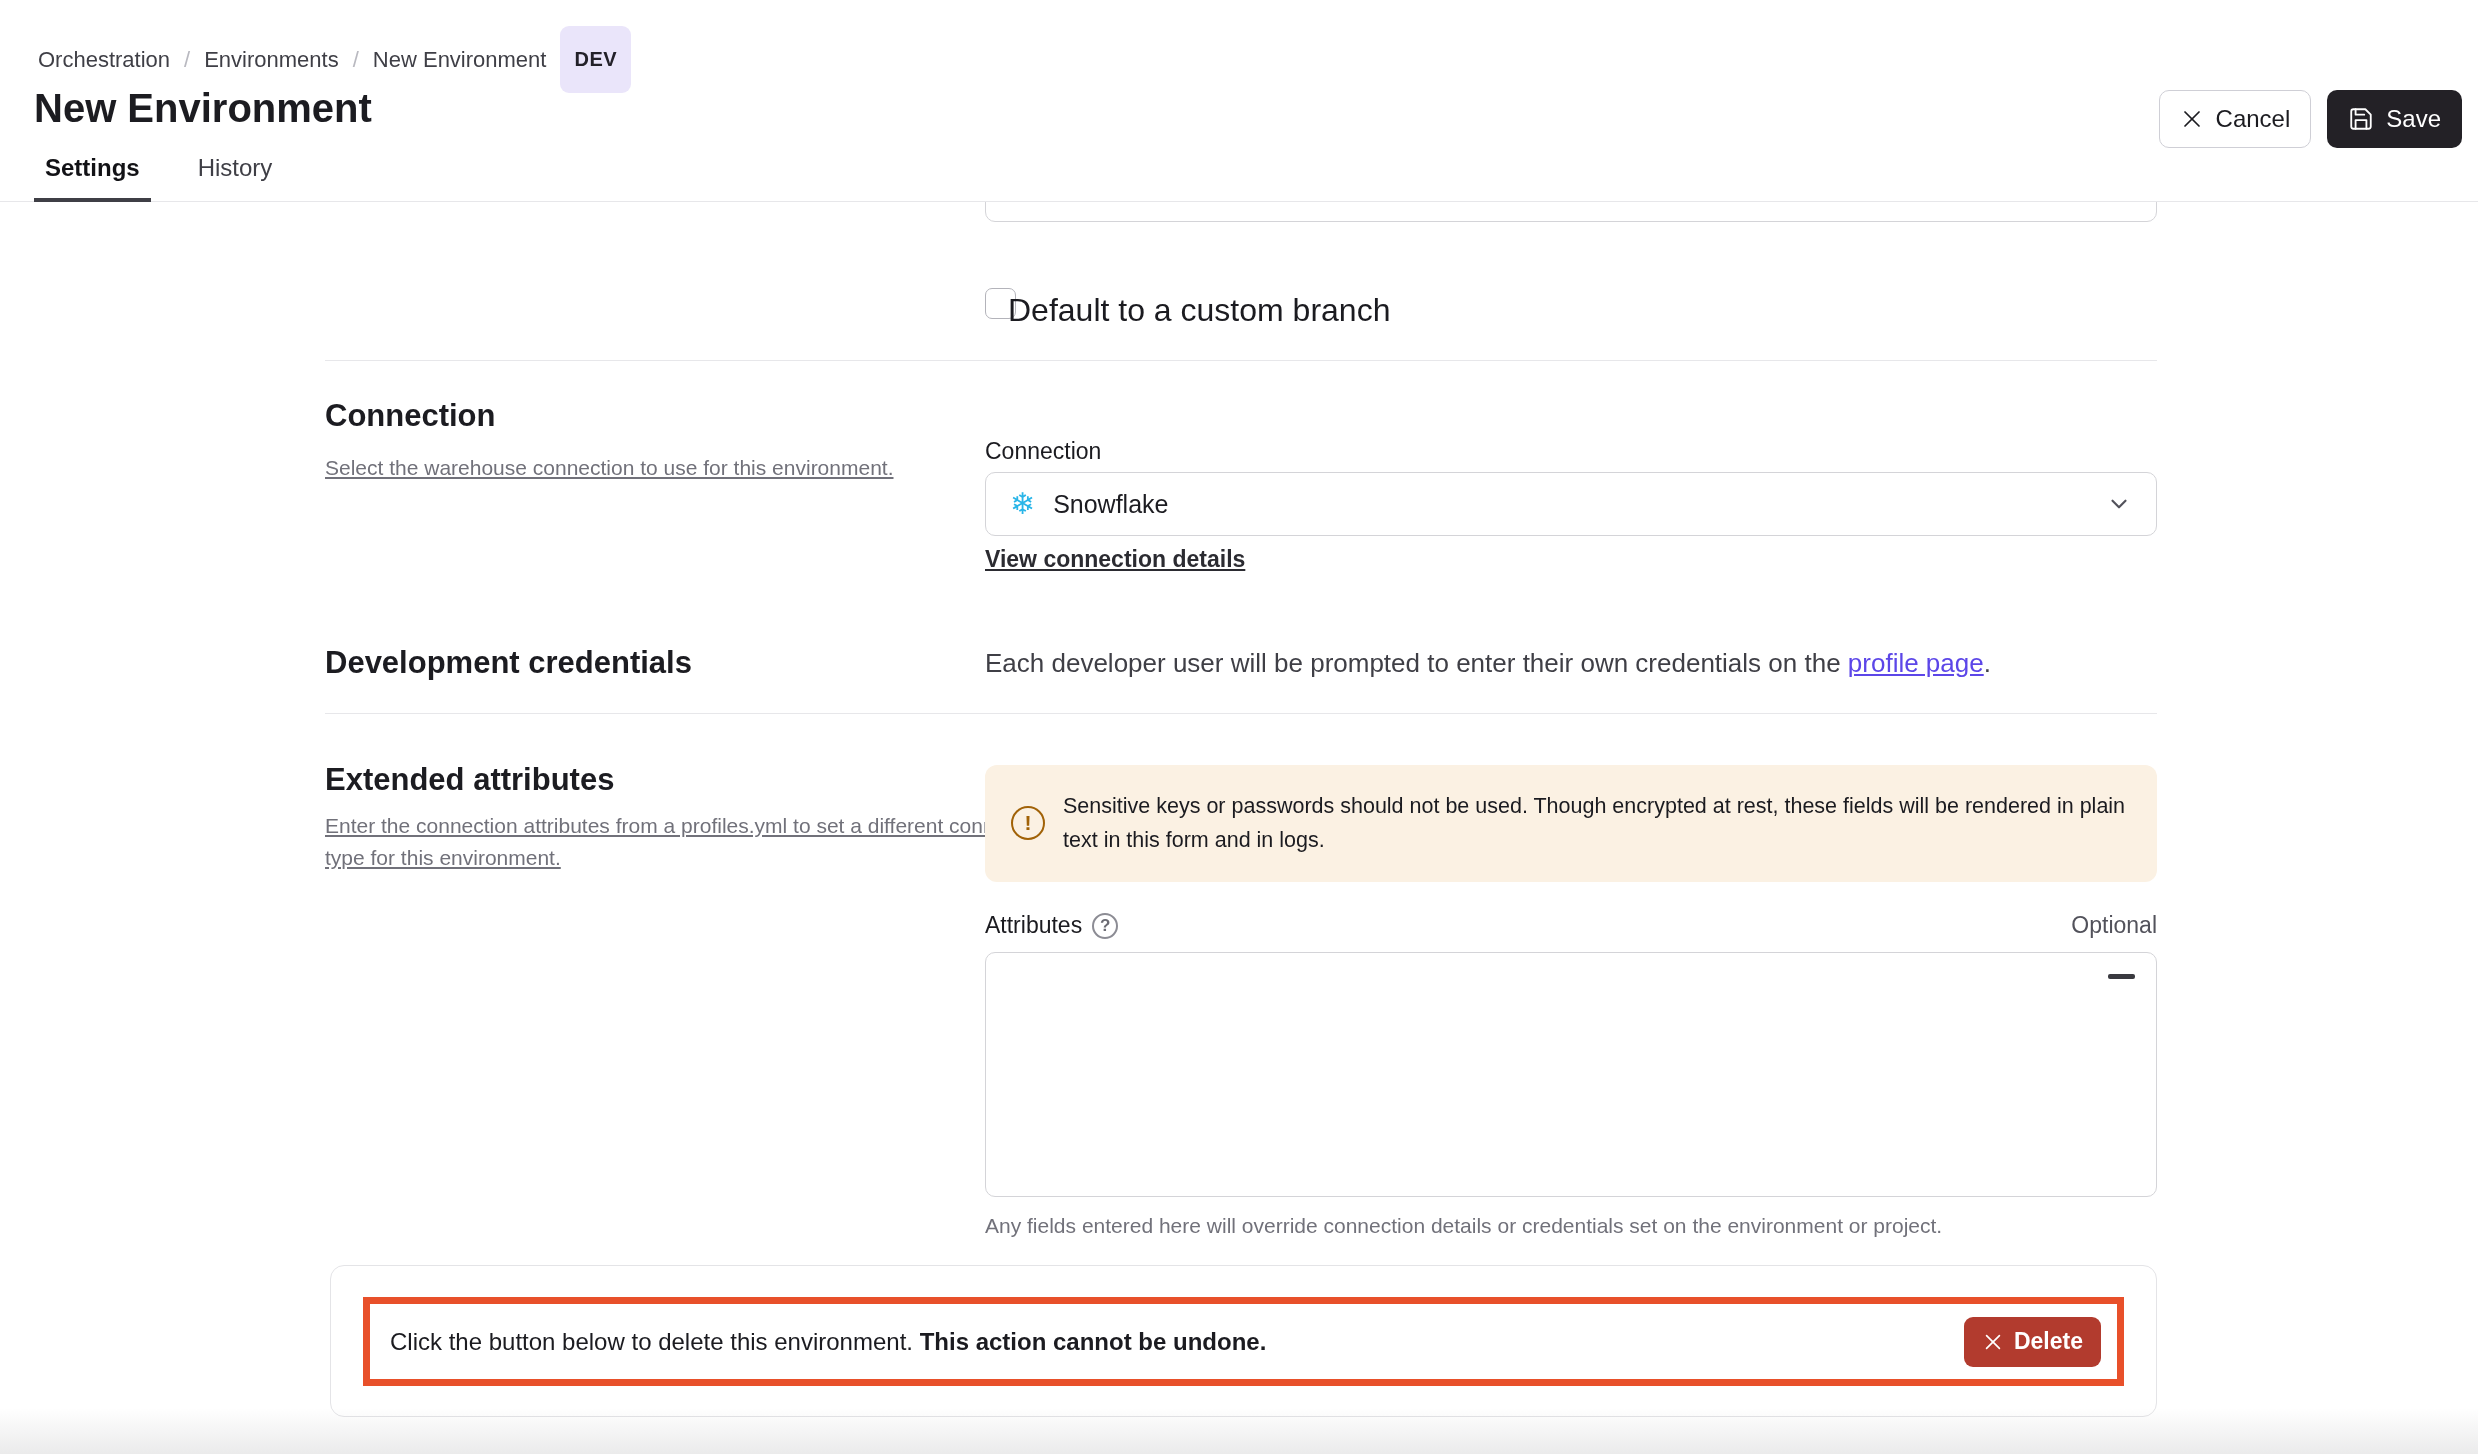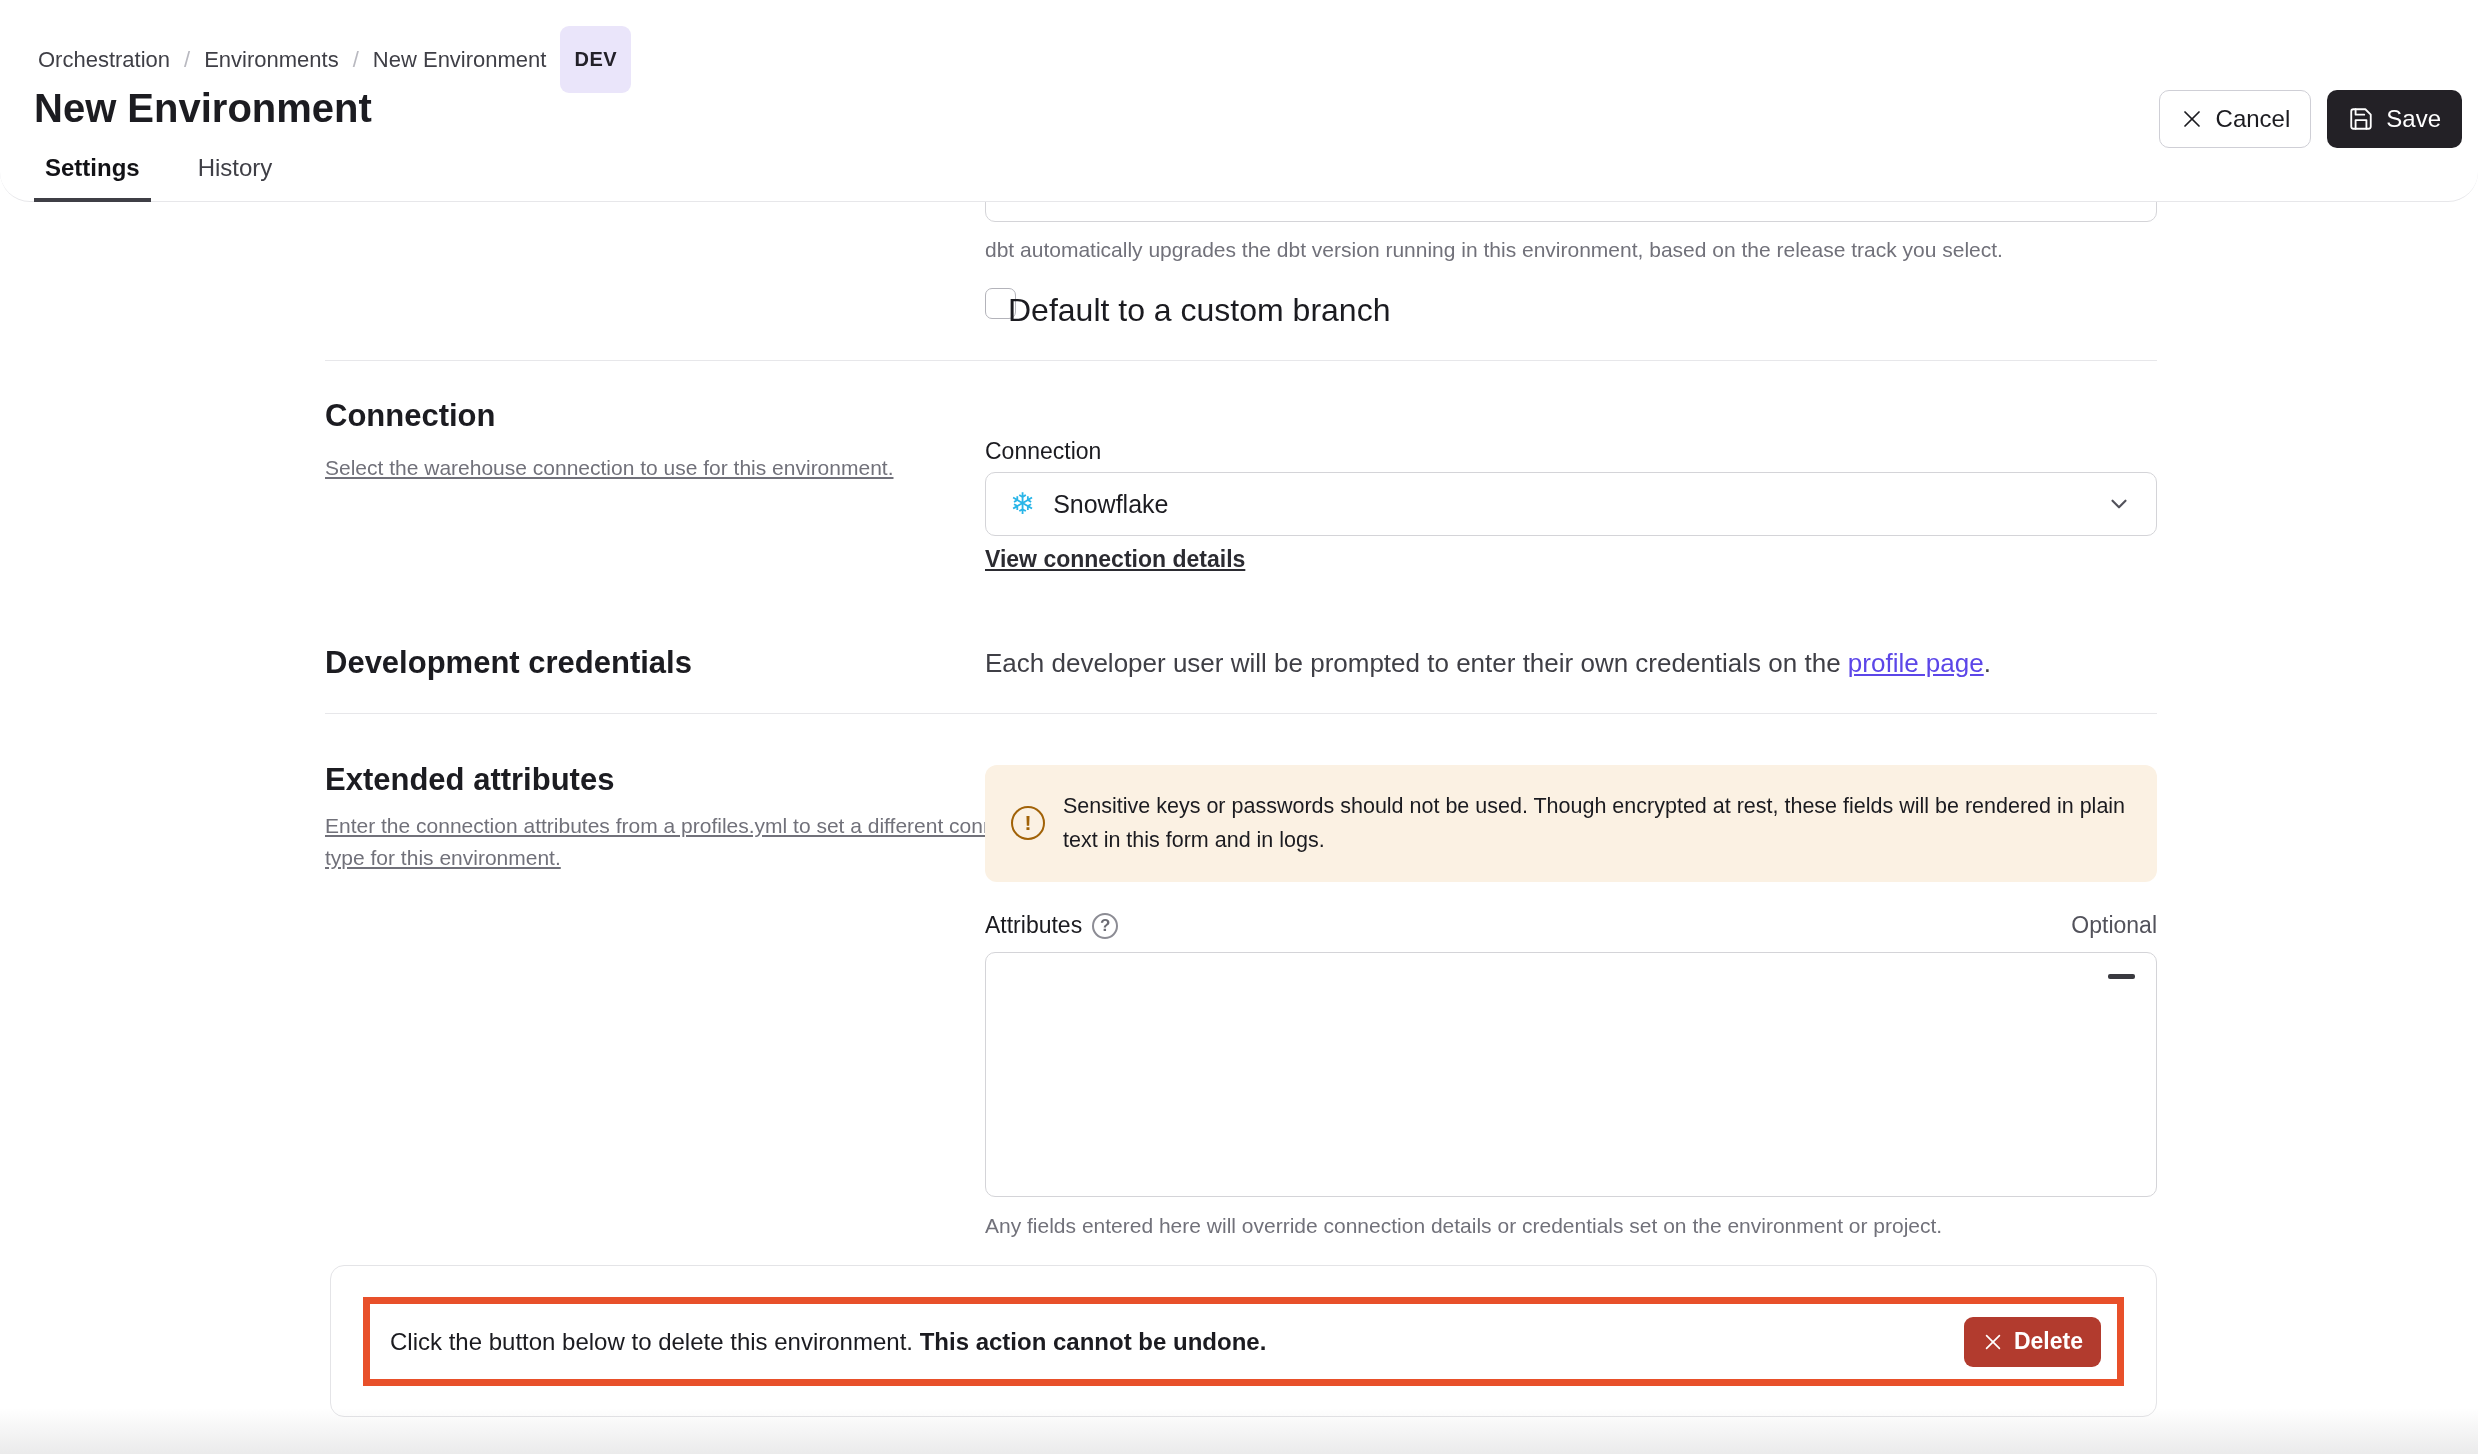--- a/index.html
+++ b/index.html
@@ -6,21 +6,21 @@
     --badge-bg:#EAE5FA; --link-purple:#5C46E8; --warning-bg:#FBF1E3; --warning-icon:#A16207;
     --delete-red:#B23B2E; --annotation-red:#E8502A; --save-bg:#232126; --snowflake-blue:#29B5E8;
     --text-dark:#1C1C21; --text-gray:#71717A; --border-gray:#D4D4D8; --divider:#E7E7EA;
   }
   *{box-sizing:border-box; margin:0; padding:0;}
   body{font-family:"Liberation Sans", sans-serif; background:#fff;}
   .page{position:relative; width:2478px; height:1454px; background:#fff; overflow:hidden; color:var(--text-dark);}
 
   
   .topbar{position:absolute; top:0; left:0; width:100%; height:202px; background:#fff;
-          border-bottom:1px solid var(--divider); z-index:5;border-radius:30px;}
+          border-bottom:1px solid var(--divider); z-index:5;}
   .breadcrumb{position:absolute; left:38px; top:26px; display:flex; align-items:center; gap:14px; font-size:22px; color:#3F3F46;}
   .crumb{cursor:pointer;}
   .crumb-sep{color:#B9B9C0;}
   .env-badge{background:var(--badge-bg); color:#232129; font-size:20px; font-weight:700;
              padding:22px 14px; border-radius:9px; letter-spacing:.5px;}
   .page-title{position:absolute; left:34px; top:86px; font-size:40px; font-weight:700; color:var(--text-dark);}
   .header-actions{position:absolute; right:16px; top:90px; display:flex; gap:16px;}
   .btn{display:inline-flex; align-items:center; gap:12px; height:58px; padding:0 20px; border-radius:10px;
        font-size:24px; font-weight:500; cursor:pointer; border:1.5px solid transparent; font-family:inherit;}
   .btn-cancel{background:#fff; border-color:#CFCFD6; color:var(--text-dark);}
@@ -124,21 +124,20 @@
         <span>Save</span>
       </button>
     </div>
 
     <div class="tabs">
       <div class="tab active">Settings</div>
       <div class="tab">History</div>
     </div>
   </div>
 
-  <p class="helper helper-release">dbt automatically upgrades the dbt version running in this environment, based on the release track you select.</p>
   <span class="checkbox"></span>
   <span class="checkbox-label">Default to a custom branch</span>
 
   <div class="divider d1"></div>
 
   <h2 class="section-h" style="top:398px;">Connection</h2>
   <p class="section-desc" style="top:452px; width:780px;">Select the warehouse connection to use for this environment.</p>
   <span class="field-label" style="top:438px;">Connection</span>
   <div class="select">
     <span class="snowflake">❄</span>

